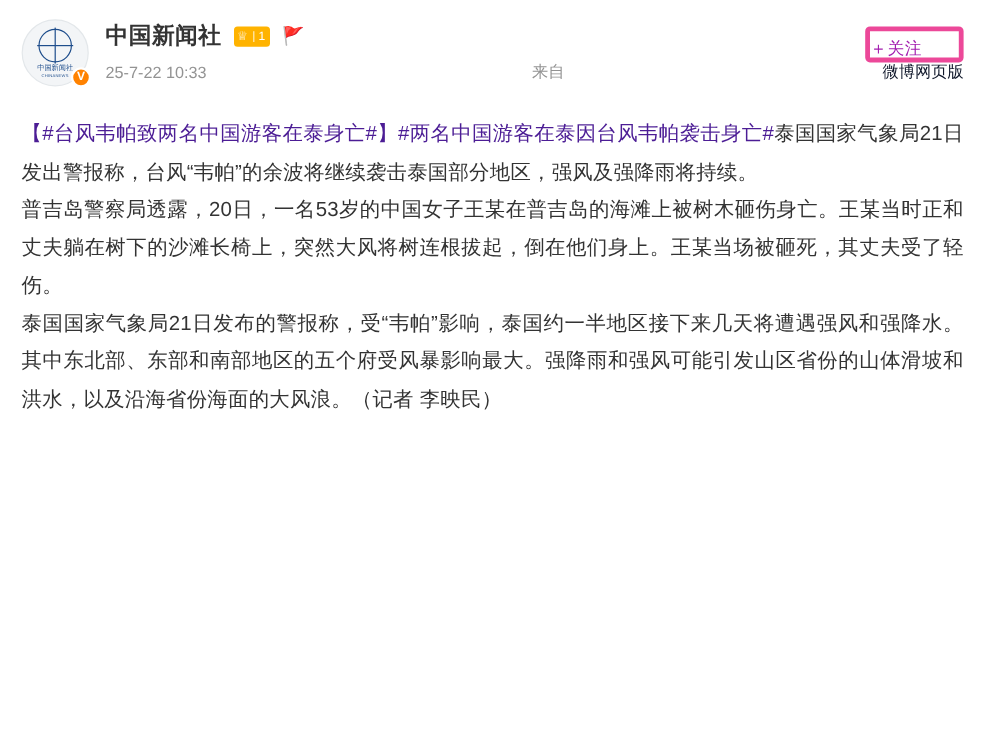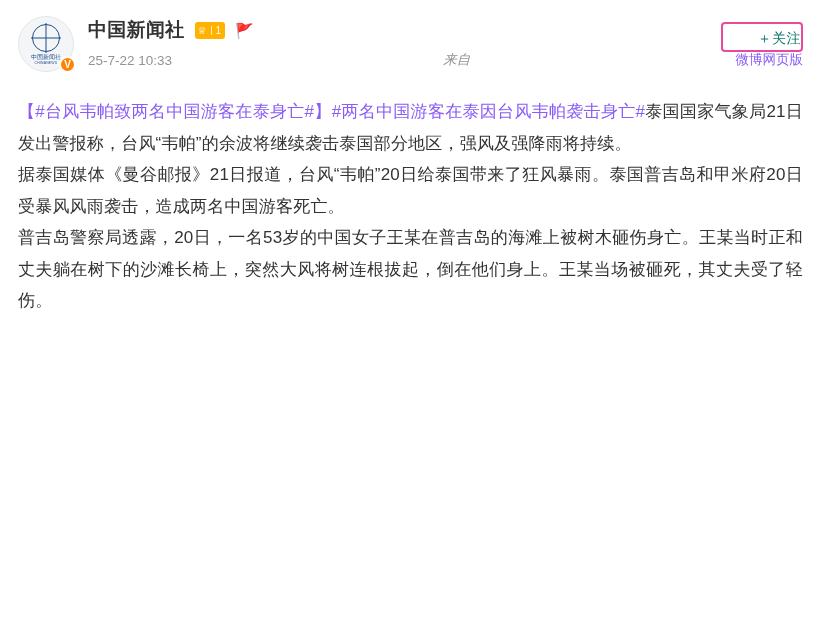--- a/index.html
+++ b/index.html
@@ -159,57 +159,56 @@
     margin-top: 7px;
     font-size: 13.5px;
     color: #939393;
     display: flex;
     align-items: center;
     white-space: nowrap;
     justify-content: space-between;
   }
   .meta-row .source-label {
     margin-left: 10px;
-    font-style: italic;
   }
   .meta-row .source-link {
     margin-left: 4px;
-    color: #8b5cf6;
+    color: #0f172a;
   }
   .follow-btn {
     position: absolute;
     right: 0;
     top: 8px;
     width: 82px;
     height: 30px;
-    border: 2px solid #ec4899;
+    border: 4px solid #ec4899;
     border-radius: 4px;
     background: #ffffff;
-    color: #0f766e;
+    color: #a21caf;
     font-size: 14px;
     line-height: 28px;
-    text-align: right;
+    text-align: left;
     box-sizing: border-box;
     cursor: pointer;
     letter-spacing: 0.5px;
   }
   
   .content {
     margin-top: 8px;
     font-size: 17px;
     line-height: 31.5px;
     color: #333333;
     letter-spacing: 0.2px;
     text-align: justify;
   }
   .content p {
     margin: 0;
   }
   .topic {
-    color: #8b5cf6;
+    color: #4c1d95;
   }
 </style>
 </head>
 <body>
 
 <div class="post">
 
   <div class="header">
 
     <div class="avatar-wrap">
@@ -238,17 +237,17 @@
       </div>
     </div>
 
     <div class="follow-btn">＋关注</div>
   </div>
 
   <div class="content">
     <p>
       <span class="topic">【#台风韦帕致两名中国游客在泰身亡#】</span><span class="topic">#两名中国游客在泰因台风韦帕袭击身亡#</span><span>泰国国家气象局21日发出警报称，台风“韦帕”的余波将继续袭击泰国部分地区，强风及强降雨将持续。</span>
     </p>
-    <p><span>据泰国媒体《曼谷邮报》21日报道，台风“韦帕”20日给泰国带来了狂风暴雨。泰国普吉岛和甲米府20日受暴风风雨袭击，造成两名中国游客死亡。</span></p>
     <p><span>普吉岛警察局透露，20日，一名53岁的中国女子王某在普吉岛的海滩上被树木砸伤身亡。王某当时正和丈夫躺在树下的沙滩长椅上，突然大风将树连根拔起，倒在他们身上。王某当场被砸死，其丈夫受了轻伤。</span></p>
+    <p><span>泰国国家气象局21日发布的警报称，受“韦帕”影响，泰国约一半地区接下来几天将遭遇强风和强降水。其中东北部、东部和南部地区的五个府受风暴影响最大。强降雨和强风可能引发山区省份的山体滑坡和洪水，以及沿海省份海面的大风浪。（记者 李映民）</span></p>
   </div>
 
 </div>
 
 </body></html>

